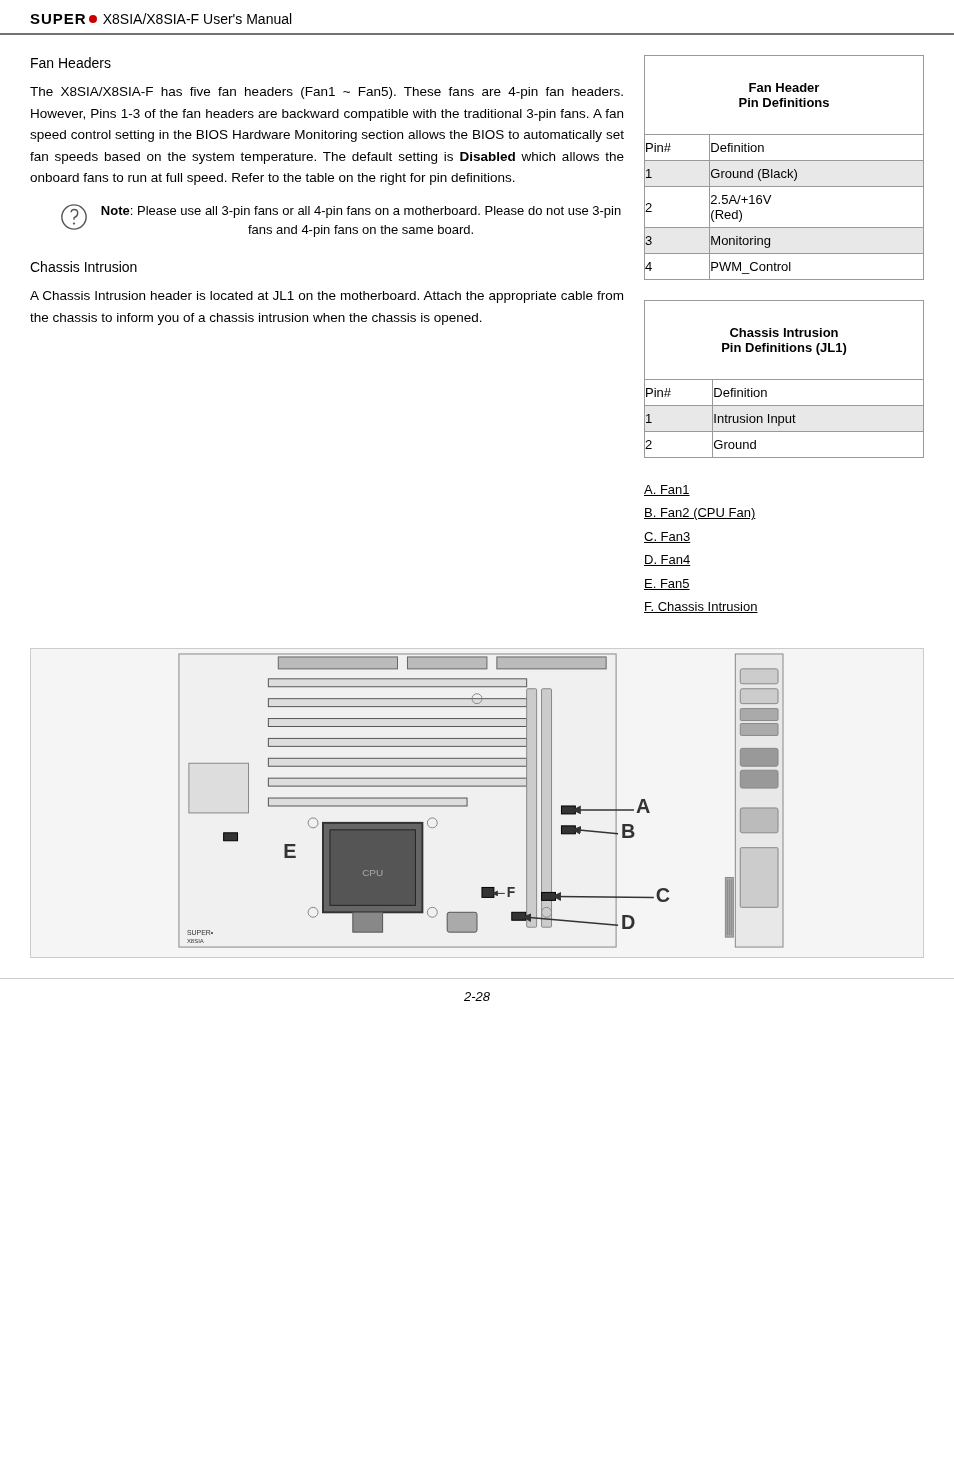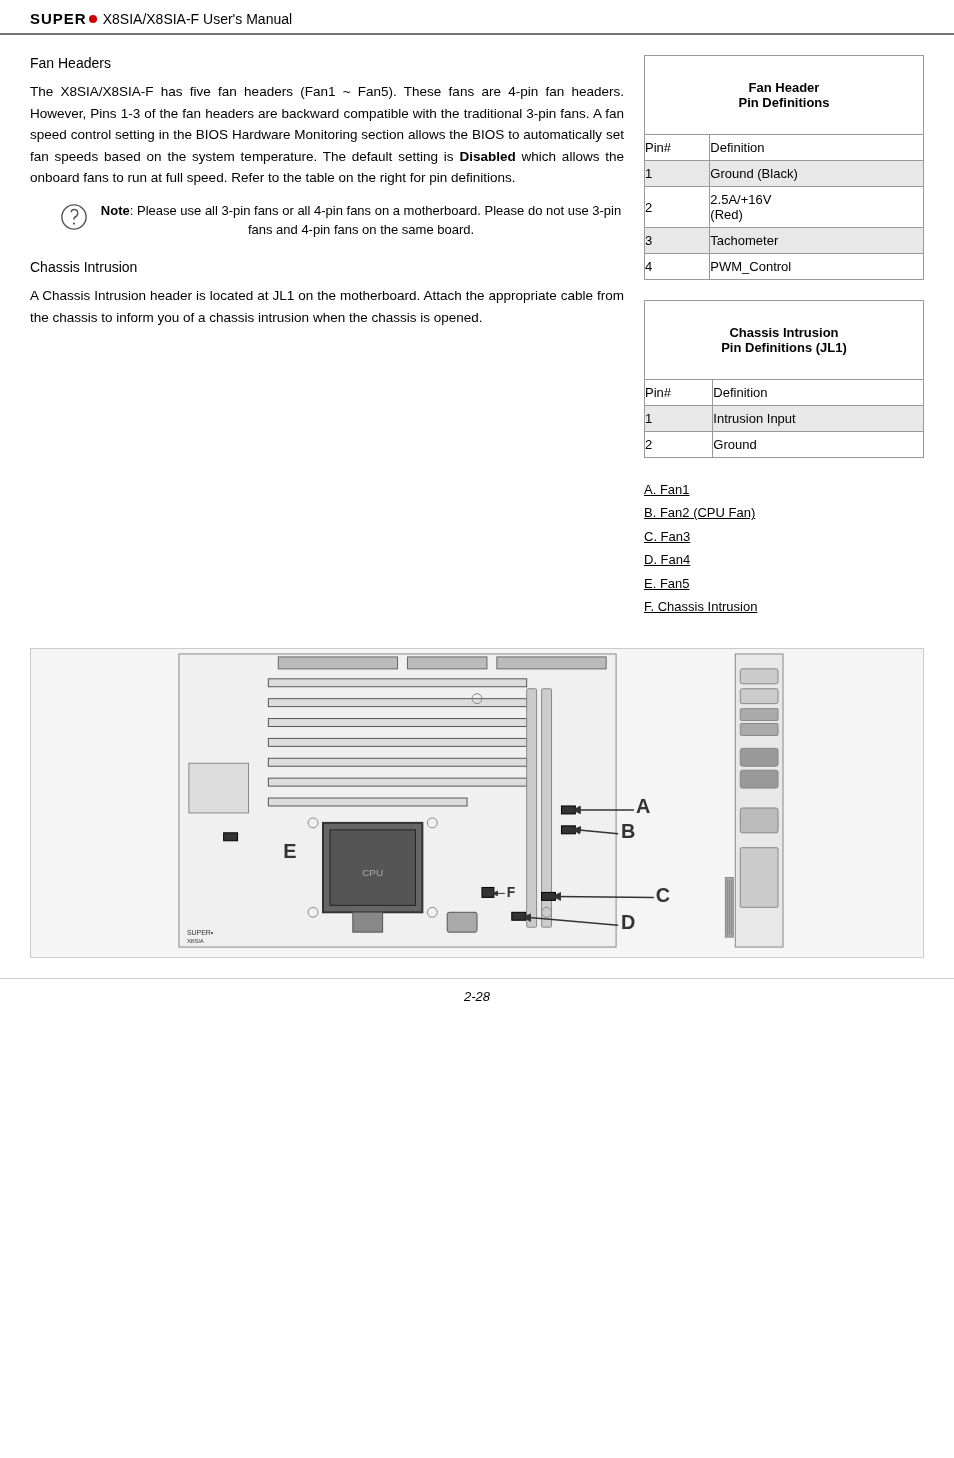--- a/index.html
+++ b/index.html
@@ -211,21 +211,21 @@
         <tr class="shaded">
           <td>1</td>
           <td>Ground (Black)</td>
         </tr>
         <tr>
           <td>2</td>
           <td>2.5A/+16V<br>(Red)</td>
         </tr>
         <tr class="shaded">
           <td>3</td>
-          <td>Tachometer</td>
+          <td>Monitoring</td>
         </tr>
         <tr>
           <td>4</td>
           <td>PWM_Control</td>
         </tr>
       </tbody>
         </table>
     </div>
 
     <div class="table-container">

